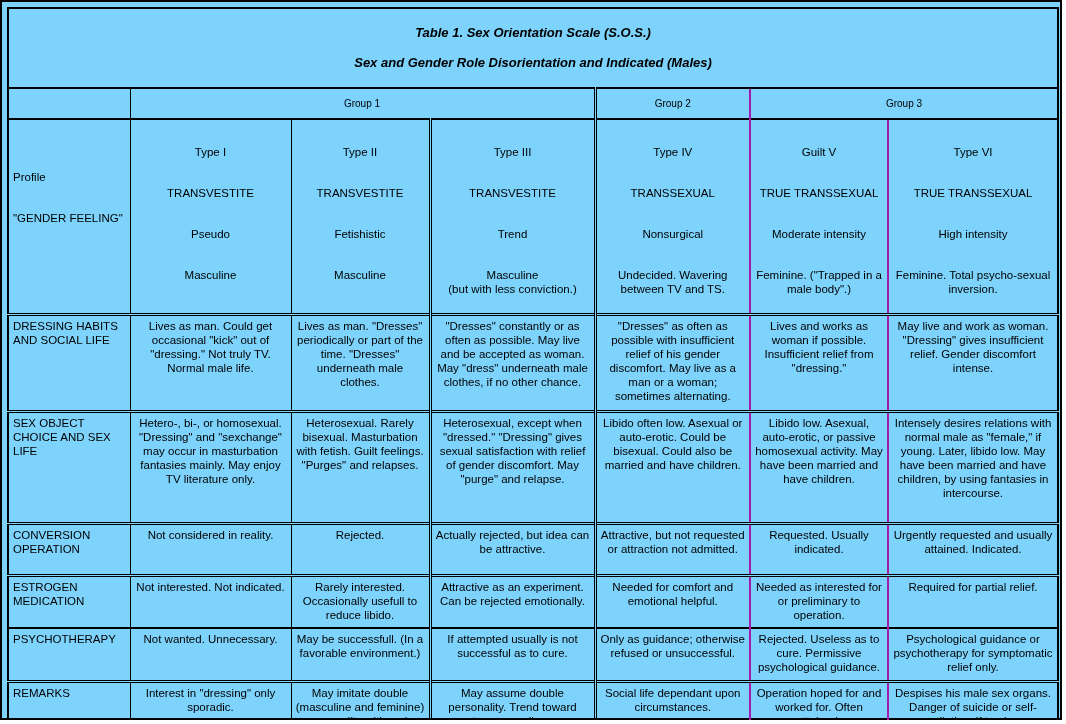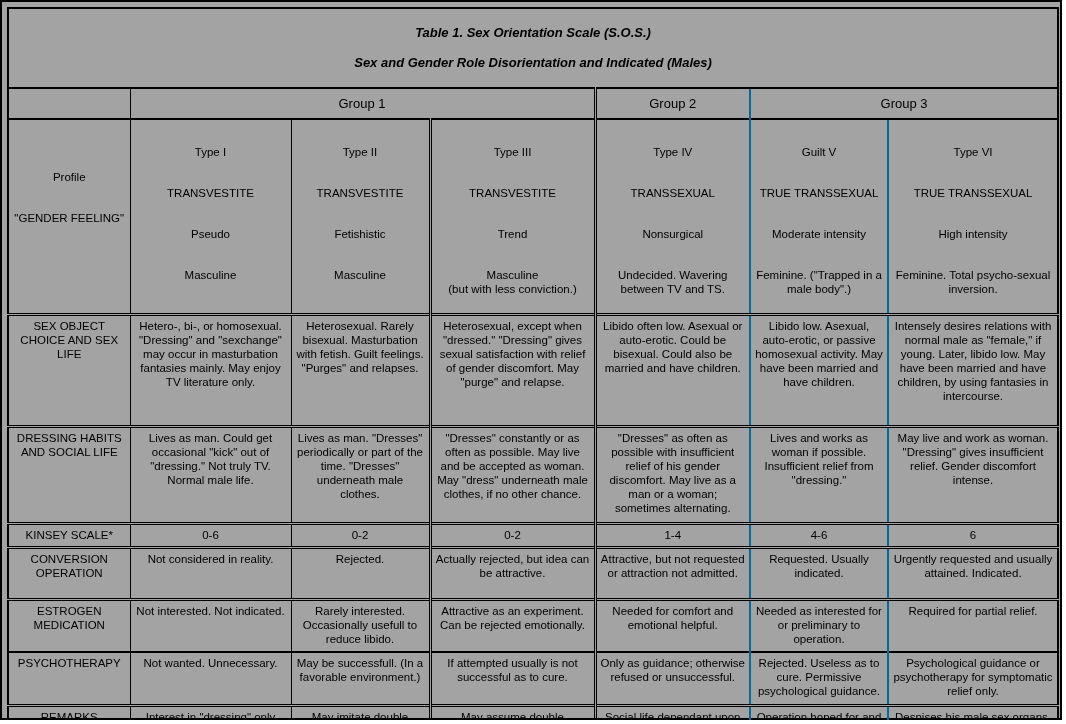--- a/index.html
+++ b/index.html
@@ -6,57 +6,57 @@
   .page {
     position: relative;
     width: 1062px;
     height: 720px;
     border: 2px solid #000;
     margin: 0;
     box-sizing: border-box;
     padding: 5px 5px;
     font-family: "Liberation Sans", "DejaVu Sans", sans-serif;
     color: #000;
-    background: #a3a3a3;
+    background: #7dd3fc;
   }
   table.sos {
     border-collapse: collapse;
     table-layout: fixed;
     width: 1050px;
     border: 2px solid #000;
   }
   td {
     border: 1px solid #000;
     vertical-align: top;
     text-align: center;
     font-size: 11.5px;
     line-height: 14px;
     padding: 3px 4px;
     overflow: hidden;
     white-space: pre-line;
     box-sizing: border-box;
   }
   
   .bl-dbl { border-left: 3px double #000; }
-  .bl-2   { border-left: 2px solid #0369a1; border-radius: 8px; }
+  .bl-2   { border-left: 2px solid #a21caf; border-radius: 8px; }
   tr.hdbl > td { border-top: 3px double #000; }
   tr.h2   > td { border-top: 2px solid #000; }
 
   .title-cell { text-align: center; vertical-align: middle; padding: 2px; }
   .title-cell div { font-weight: bold; font-style: italic; font-size: 13px; line-height: 16px; }
 
-  .group-cell { vertical-align: middle; font-size: 13px; }
+  .group-cell { vertical-align: middle; font-size: 10px; }
 
   .profile-cell { padding-top: 11px; }
   .profile-cell .pline { margin-bottom: 13px; }
   .profile-cell .pline.feeling { margin-bottom: 0; }
   .label-profile { padding-top: 36px; }
   .label-profile .pline { margin-bottom: 13px; }
 
-  .rowlabel { text-align: center; }
+  .rowlabel { text-align: left; }
 </style>
 </head>
 <body>
 
 <div class="page">
   <table class="sos">
     <colgroup>
       <col style="width:122px">
         <col style="width:161px">
         <col style="width:139px">
@@ -118,49 +118,40 @@
         <div class="pline feeling">Feminine. ("Trapped in a male body".)</div>
       </td>
       <td class="profile-cell bl-2">
         <div class="pline">Type VI</div>
         <div class="pline">TRUE TRANSSEXUAL</div>
         <div class="pline">High intensity</div>
         <div class="pline feeling">Feminine. Total psycho-sexual inversion.</div>
       </td>
     </tr>
 
+    <tr class="hdbl" style="height:97px">
+      <td class="rowlabel">DRESSING HABITS AND SOCIAL LIFE</td>
+      <td>Lives as man. Could get occasional "kick" out of "dressing." Not truly TV. Normal male life.</td>
+      <td>Lives as man. "Dresses" periodically or part of the time. "Dresses" underneath male clothes.</td>
+      <td class="bl-dbl">"Dresses" constantly or as often as possible. May live and be accepted as woman. May "dress" underneath male clothes, if no other chance.</td>
+      <td class="bl-dbl">"Dresses" as often as possible with insufficient relief of his gender discomfort. May live as a man or a woman; sometimes alternating.</td>
+      <td class="bl-2">Lives and works as woman if possible. Insufficient relief from "dressing."</td>
+      <td class="bl-2">May live and work as woman. "Dressing" gives insufficient relief. Gender discomfort intense.</td>
+    </tr>
+
     <tr class="hdbl" style="height:112px">
       <td class="rowlabel">SEX OBJECT CHOICE AND SEX LIFE</td>
       <td>Hetero-, bi-, or homosexual. "Dressing" and "sexchange" may occur in masturbation fantasies mainly. May enjoy TV literature only.</td>
       <td>Heterosexual. Rarely bisexual. Masturbation with fetish. Guilt feelings. "Purges" and relapses.</td>
       <td class="bl-dbl">Heterosexual, except when "dressed." "Dressing" gives sexual satisfaction with relief of gender discomfort. May "purge" and relapse.</td>
       <td class="bl-dbl">Libido often low. Asexual or auto-erotic. Could be bisexual. Could also be married and have children.</td>
       <td class="bl-2">Libido low. Asexual, auto-erotic, or passive homosexual activity. May have been married and have children.</td>
       <td class="bl-2">Intensely desires relations with normal male as "female," if young. Later, libido low. May have been married and have children, by using fantasies in intercourse.</td>
     </tr>
 
-    <tr class="hdbl" style="height:97px">
-      <td class="rowlabel">DRESSING HABITS AND SOCIAL LIFE</td>
-      <td>Lives as man. Could get occasional "kick" out of "dressing." Not truly TV. Normal male life.</td>
-      <td>Lives as man. "Dresses" periodically or part of the time. "Dresses" underneath male clothes.</td>
-      <td class="bl-dbl">"Dresses" constantly or as often as possible. May live and be accepted as woman. May "dress" underneath male clothes, if no other chance.</td>
-      <td class="bl-dbl">"Dresses" as often as possible with insufficient relief of his gender discomfort. May live as a man or a woman; sometimes alternating.</td>
-      <td class="bl-2">Lives and works as woman if possible. Insufficient relief from "dressing."</td>
-      <td class="bl-2">May live and work as woman. "Dressing" gives insufficient relief. Gender discomfort intense.</td>
-    </tr>
-
-    <tr class="hdbl" style="height:24px">
-      <td class="rowlabel">KINSEY SCALE*</td>
-      <td>0-6</td>
-      <td>0-2</td>
-      <td class="bl-dbl">0-2</td>
-      <td class="bl-dbl">1-4</td>
-      <td class="bl-2">4-6</td>
-      <td class="bl-2">6</td>
-    </tr>
 
     <tr class="hdbl" style="height:52px">
       <td class="rowlabel">CONVERSION OPERATION</td>
       <td>Not considered in reality.</td>
       <td>Rejected.</td>
       <td class="bl-dbl">Actually rejected, but idea can be attractive.</td>
       <td class="bl-dbl">Attractive, but not requested or attraction not admitted.</td>
       <td class="bl-2">Requested. Usually indicated.</td>
       <td class="bl-2">Urgently requested and usually attained. Indicated.</td>
     </tr>

